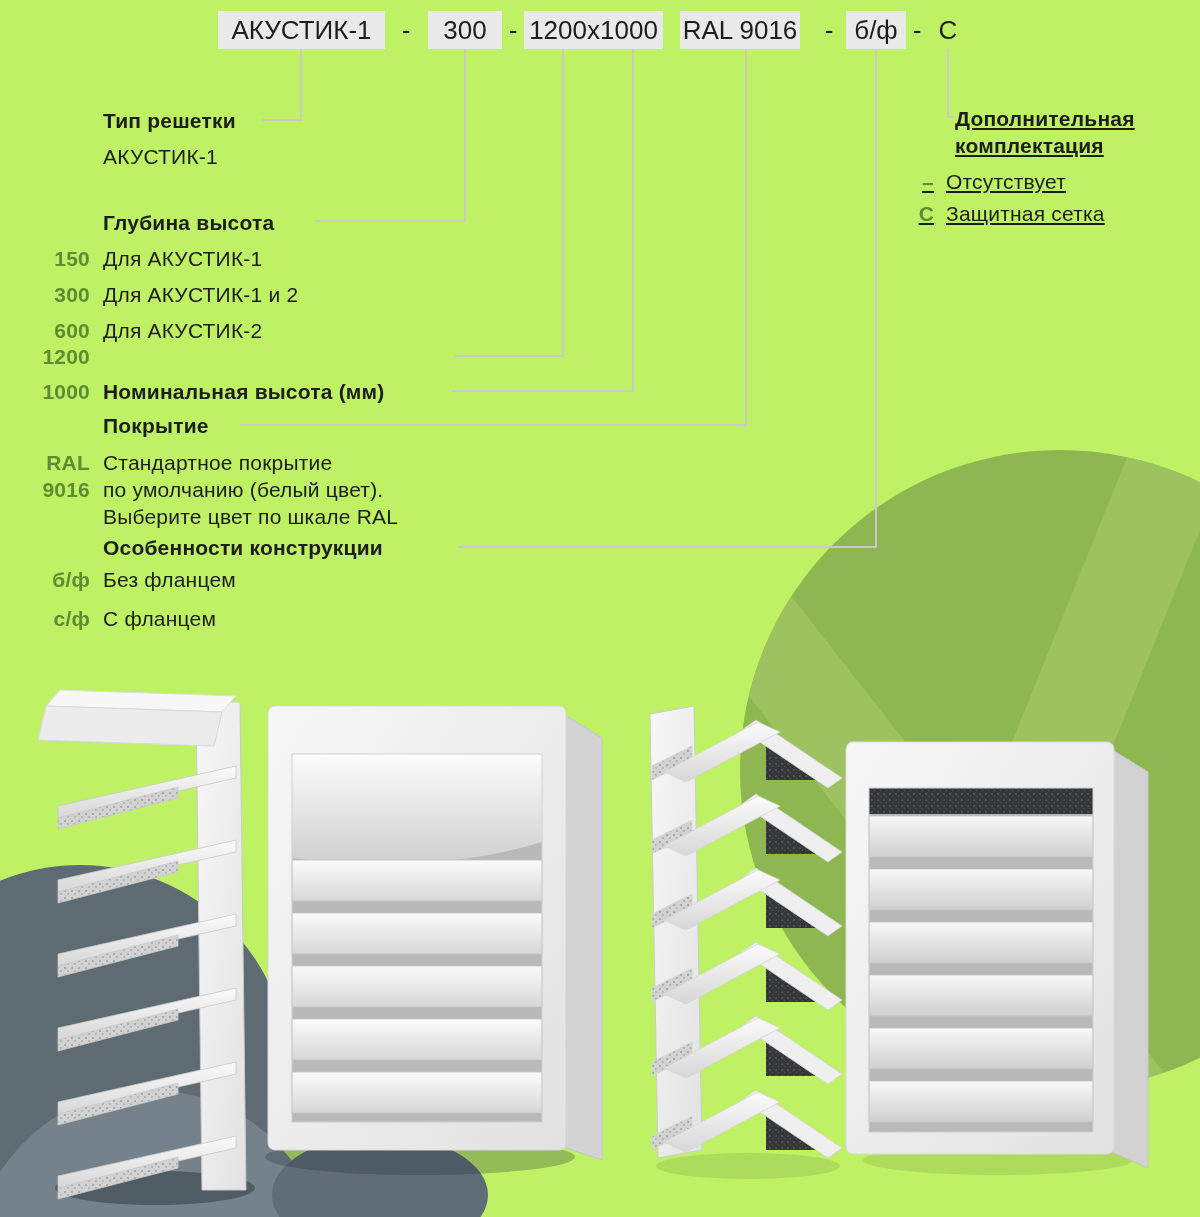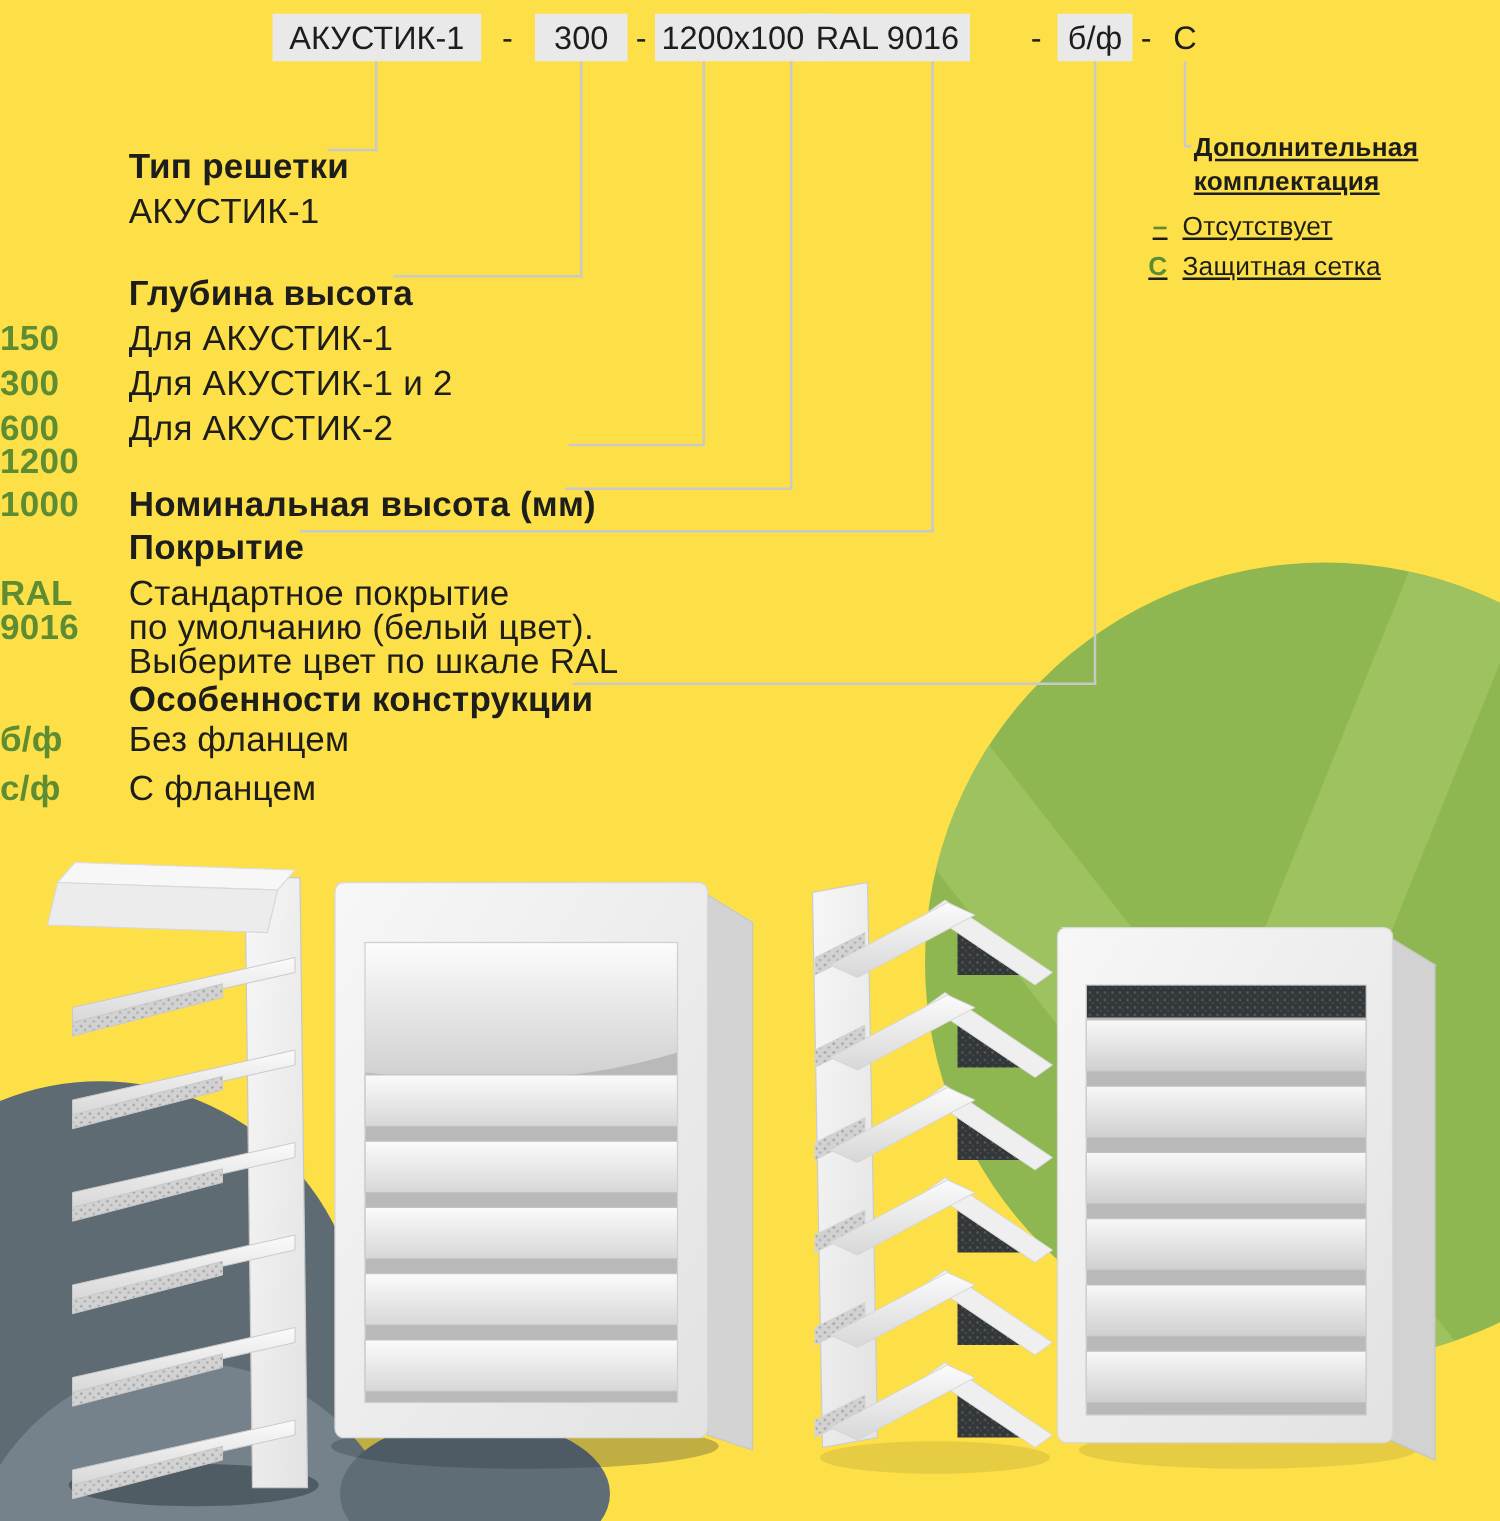--- a/index.html
+++ b/index.html
@@ -1,44 +1,43 @@
 <!DOCTYPE html>
 <html style="--accent-green: #5e8c33; --text: #1d1d1b; --code-box-bg: #e9e9e9; --connector-line: #c9c9c9; --decor-circle-green: #8fb751; --decor-circle-green-stripe: #a3c665; --decor-blob-slate: #5e6b73; --decor-blob-slate-light: #75828b; --decor-ellipse-slate: #5f6d76;"><head>
 <meta charset="utf-8">
 <style>
   * { margin:0; padding:0; box-sizing:border-box; }
   html,body { background:#ffffff; }
   .stage {
     position:relative; width:1200px; height:1217px; margin:0 auto;
-    background:#fde047; overflow:hidden;
+    background:#bef264; overflow:hidden;
     font-family:"Liberation Sans", sans-serif;
     color:var(--text,#1d1d1b);
   }
   .decor { position:absolute; left:0; top:0; }
   
   .code-seg {
     position:absolute; top:11px; height:38px; line-height:38px;
     text-align:center; font-size:26px; font-weight:500; white-space:nowrap;
     color:var(--text,#1d1d1b);
   }
   .code-seg.boxed { background:var(--code-box-bg,#e9e9e9); }
   .code-seg.dash { font-weight:500; }
   
   .vline,.hline { position:absolute; background:var(--connector-line,#c9c9c9); }
   .vline { width:2px; }
   .hline { height:2px; }
   
   .row {
     position:absolute; left:0; display:flex; align-items:flex-start;
-    font-size:28px; line-height:27px; font-weight:500; letter-spacing:.2px;
+    font-size:21px; line-height:27px; font-weight:500; letter-spacing:.2px;
     white-space:nowrap;
-    margin-top:12px;
   }
   .row .key {
-    flex:none; width:103px; text-align:left; padding-right:13px;
+    flex:none; width:103px; text-align:right; padding-right:13px;
     color:var(--accent-green,#5e8c33); font-weight:700;
   }
   .row .txt { font-weight:500; }
   .row.heading .txt, .row .txt.bold { font-weight:700; }
   
   .rrow { position:absolute; display:flex; align-items:flex-start;
     font-size:21px; line-height:27px; font-weight:500; letter-spacing:.2px; white-space:nowrap;text-decoration:underline; }
   .rrow .key { flex:none; width:30px; text-align:right; padding-right:12px;
     color:var(--accent-green,#5e8c33); font-weight:700; }
   .rrow.heading .txt { font-weight:700; }
@@ -192,21 +191,21 @@
       </g>
       <rect x="869" y="788" width="224" height="344" fill="none" stroke="#cfcfcf" stroke-width="1"></rect>
     </g>
   </svg>
 
   <div class="code-seg boxed" style="left:218px;width:167px">АКУСТИК-1</div>
   <div class="code-seg dash" style="left:396px;width:20px">-</div>
   <div class="code-seg boxed" style="left:428px;width:74px">300</div>
   <div class="code-seg dash" style="left:502px;width:22px">-</div>
   <div class="code-seg boxed" style="left:524px;width:139px">1200x1000</div>
-  <div class="code-seg boxed" style="left:644px;width:132px">RAL 9016</div>
+  <div class="code-seg boxed" style="left:680px;width:120px">RAL 9016</div>
   <div class="code-seg dash" style="left:820px;width:18px">-</div>
   <div class="code-seg boxed" style="left:846px;width:60px">б/ф</div>
   <div class="code-seg dash" style="left:908px;width:18px">-</div>
   <div class="code-seg" style="left:934px;width:28px">С</div>
 
   <div class="vline" style="left:300px;top:49px;height:71px"></div>
   <div class="hline" style="left:262px;top:119px;width:40px"></div>
 
   <div class="vline" style="left:464px;top:49px;height:172px"></div>
   <div class="hline" style="left:315px;top:220px;width:151px"></div>

